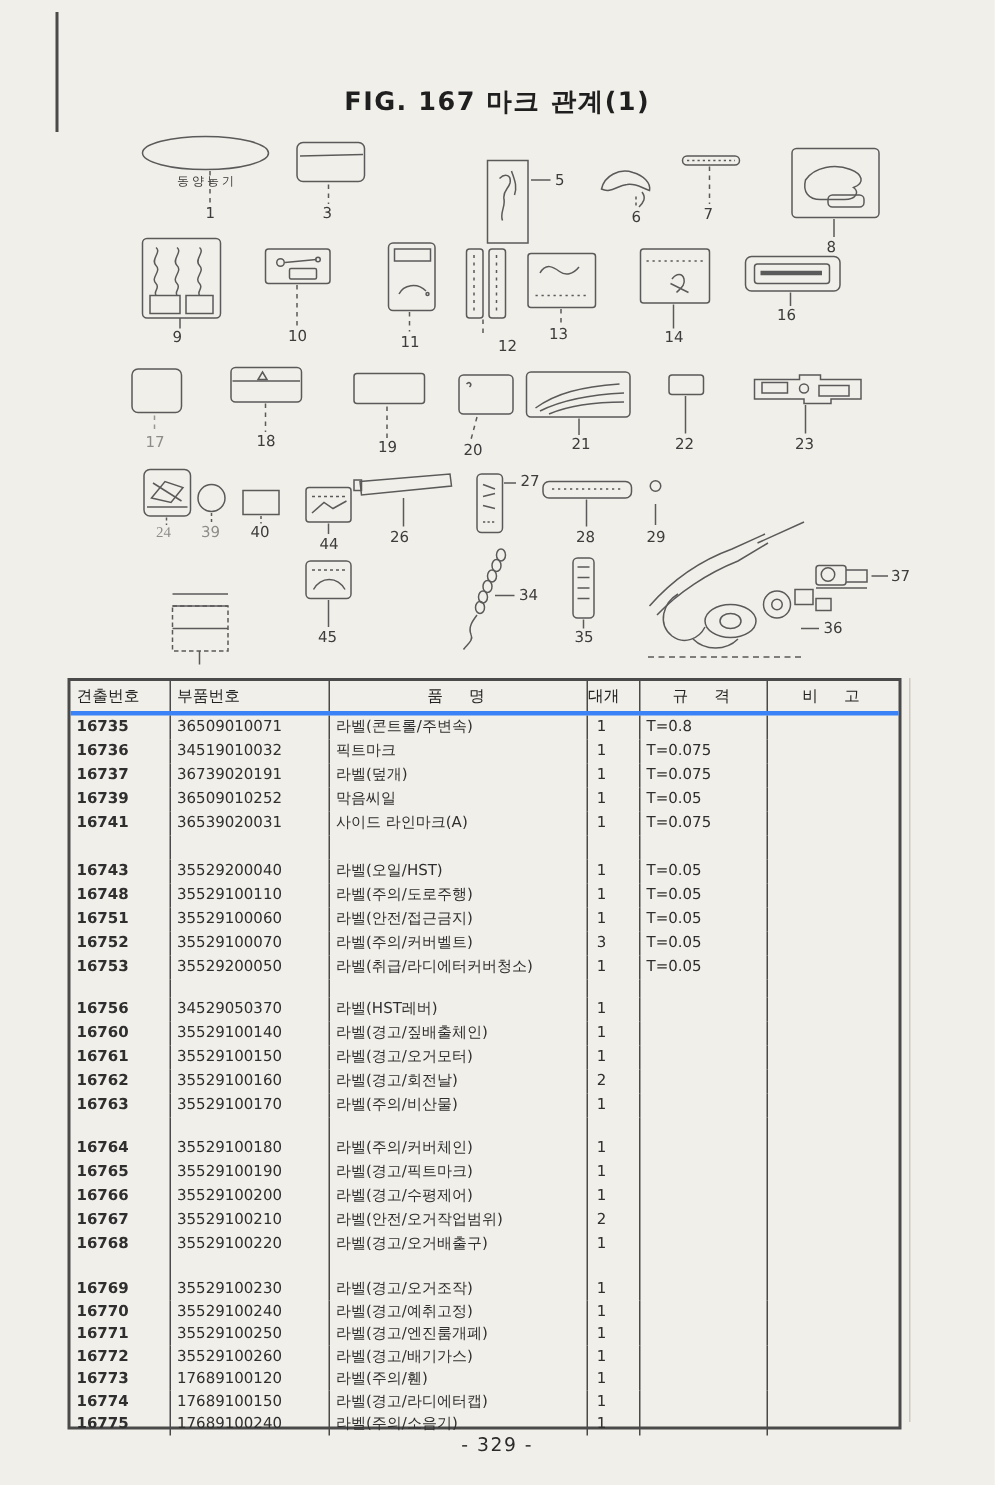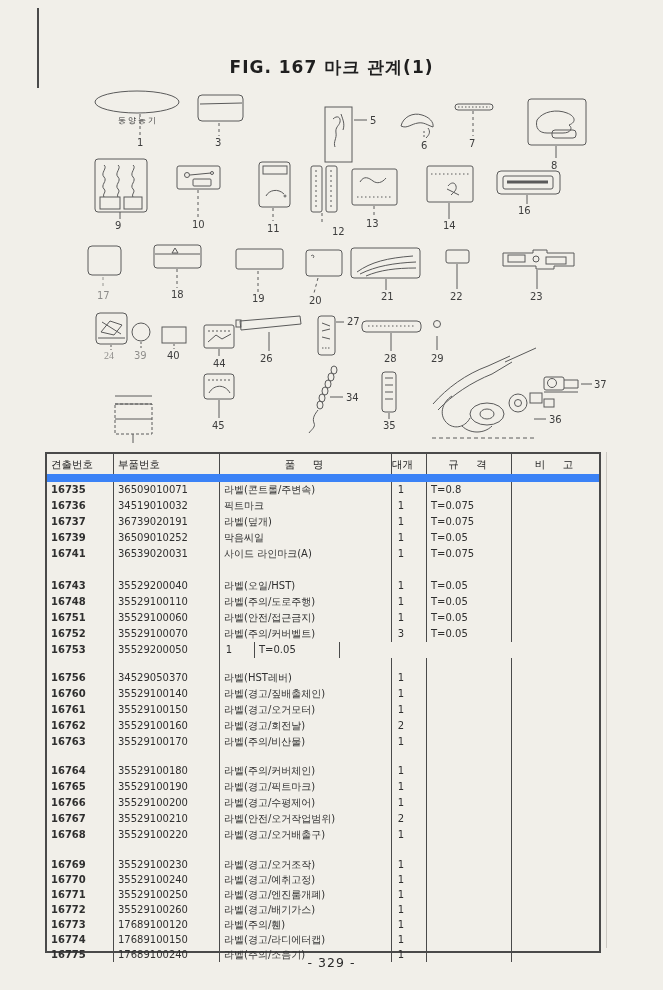--- a/index.html
+++ b/index.html
@@ -14,21 +14,21 @@
   svg.diagram{position:absolute;left:0;top:0;}
   
   .ptable{position:absolute;left:45px;top:452px;width:556px;height:501px;
           border:2px solid #4a4a4a;box-sizing:border-box;display:flex;flex-direction:column;}
   .trow{display:flex;flex:0 0 auto;}
   .cell{box-sizing:border-box;border-right:1px solid #4a4a4a;padding:1px 4px 0 4px;
         font-size:10px;line-height:14px;overflow:hidden;white-space:nowrap;color:#2f2f2f;}
   .c0{width:67px;font-weight:bold;}  .c1{width:106px;} .c2{width:172px;}
   .c3{width:35px;text-align:center;padding-left:0;padding-right:16px;}
   .c4{width:85px;}  .c5{flex:1;border-right:none;}
-  .thead{height:20px;border-bottom:8px solid #3b82f6;}
+  .thead{height:20px;border-bottom:3px solid #3b82f6;}
   .thead .cell{font-size:10.5px;padding-top:3px;font-weight:normal;color:#222;}
   .th-sp{text-align:center;letter-spacing:7px;padding-right:0;}
   .th-c{text-align:center;}
   .trow.data{height:16px;}
   .trow.small{height:15px;}
   .footer{position:absolute;top:955px;left:0;right:0;text-align:center;
           font-size:12.5px;letter-spacing:1px;color:#2b2b2b;}
   .edge-line{position:absolute;background:#9f9c94;width:1px;}
 </style>
 </head>
@@ -379,20 +379,21 @@
           <div class="cell c0">16752</div>
           <div class="cell c1">35529100070</div>
           <div class="cell c2">라벨(주의/커버벨트)</div>
           <div class="cell c3">3</div>
           <div class="cell c4">T=0.05</div>
           <div class="cell c5"></div>
         </div>
         <div class="trow data">
           <div class="cell c0">16753</div>
           <div class="cell c1">35529200050</div>
+          <div class="cell c2">라벨(취급/라디에터커버청소)</div>
           <div class="cell c3">1</div>
           <div class="cell c4">T=0.05</div>
           <div class="cell c5"></div>
         </div>
         <div class="trow" style="height: 12px;">
           <div class="cell c0"></div>
           <div class="cell c1"></div>
           <div class="cell c2"></div>
           <div class="cell c3"></div>
           <div class="cell c4"></div>

